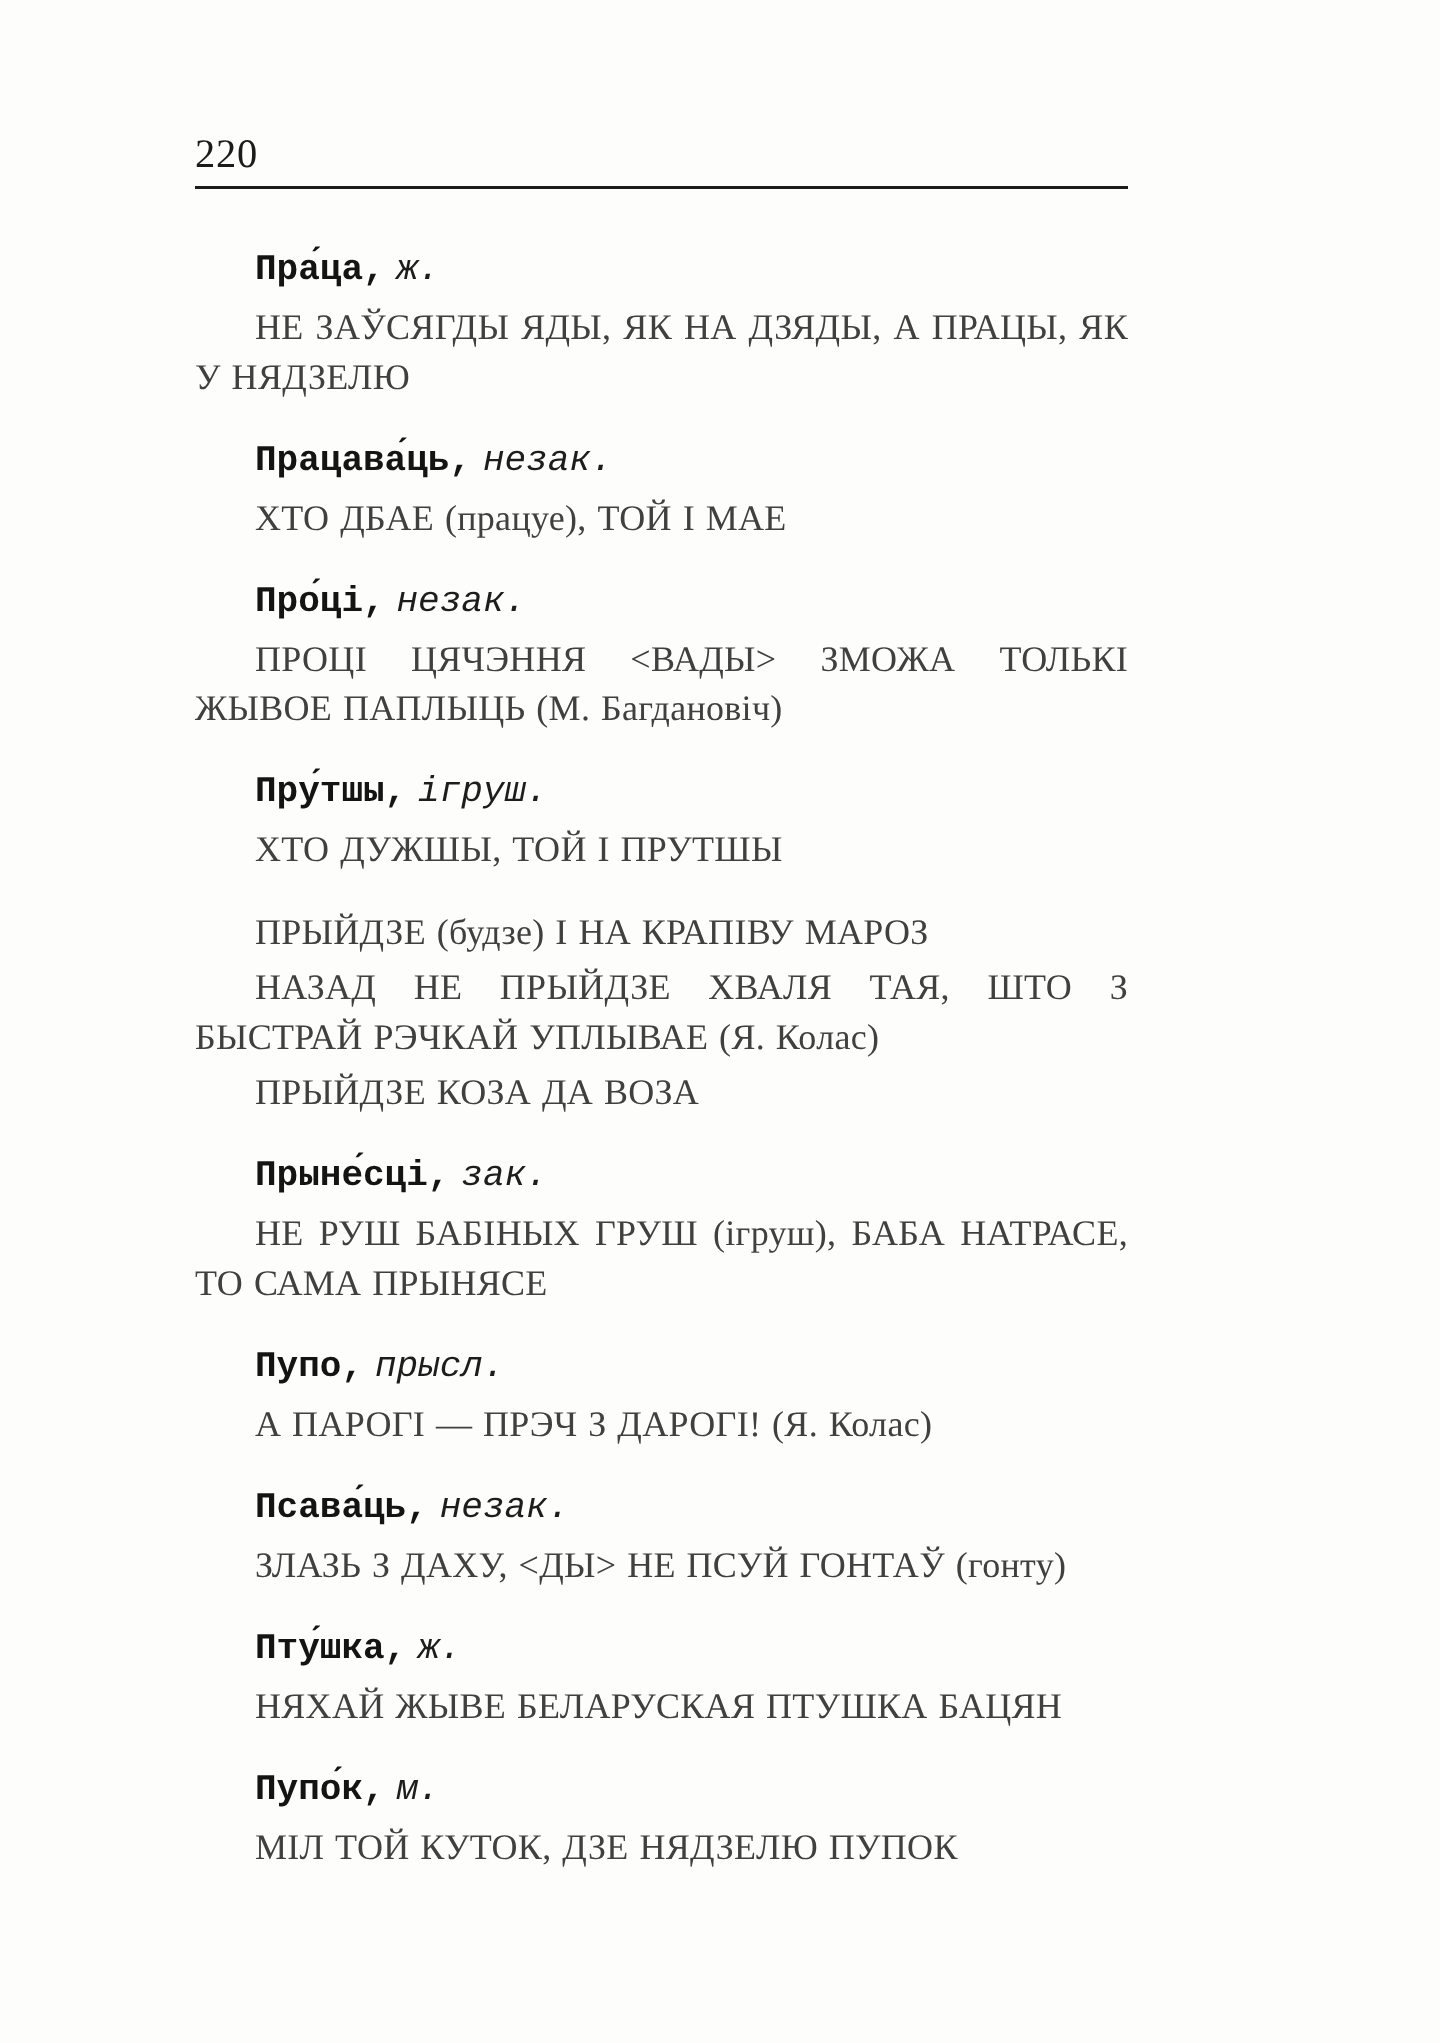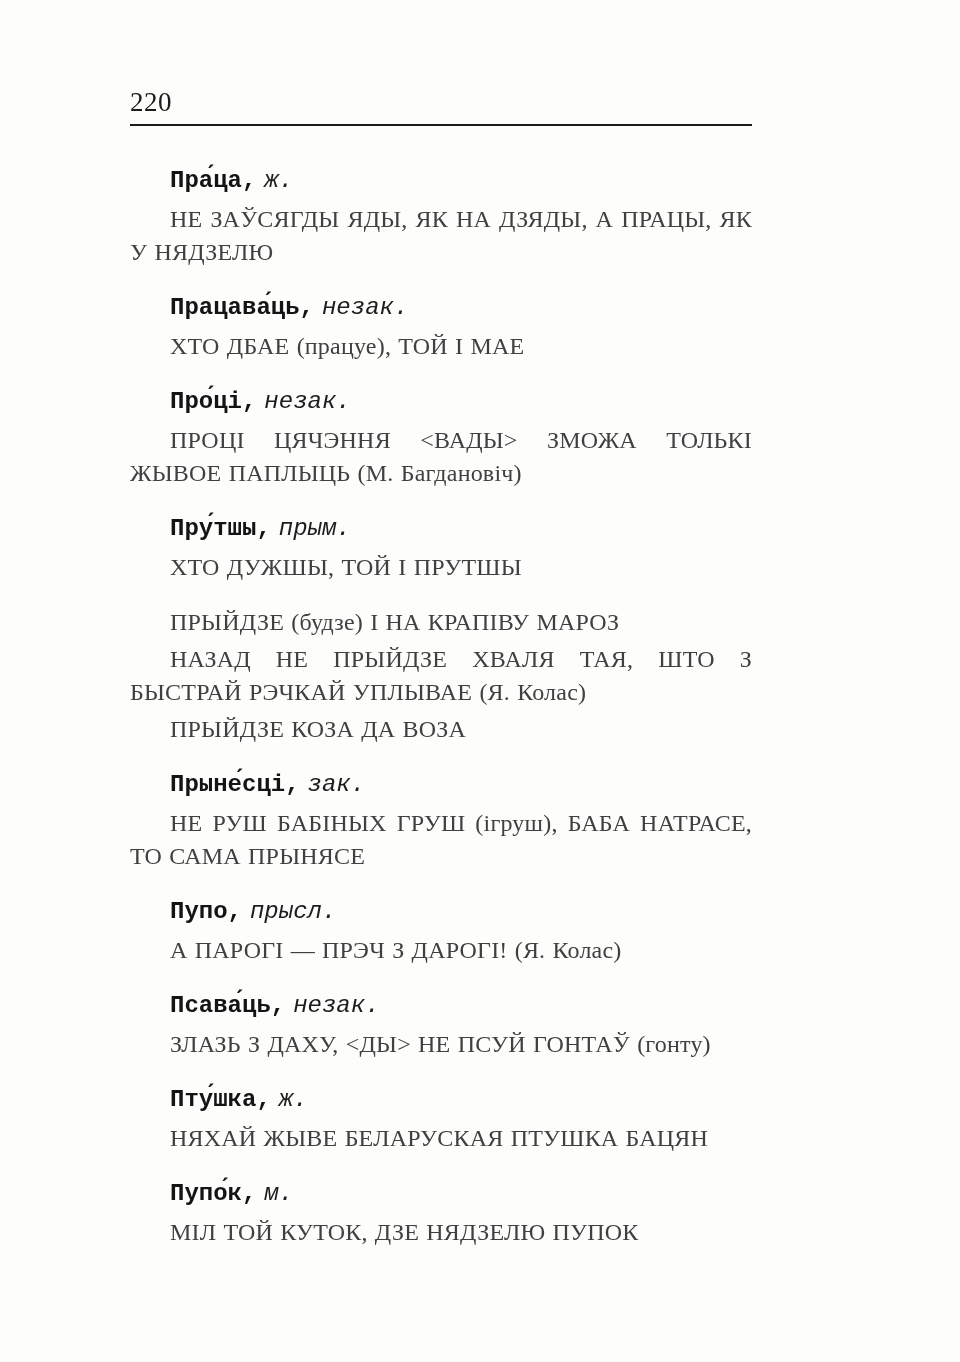--- a/index.html
+++ b/index.html
@@ -96,21 +96,21 @@
 
     <section class="entry">
       <p class="headline">
         <span class="headword">Про́ці,</span><span class="pos">незак.</span>
       </p>
       <p class="proverb">ПРОЦІ ЦЯЧЭННЯ &lt;ВАДЫ&gt; ЗМОЖА ТОЛЬКІ ЖЫВОЕ ПАПЛЫЦЬ (М. Багдановіч)</p>
     </section>
 
     <section class="entry">
       <p class="headline">
-        <span class="headword">Пру́тшы,</span><span class="pos">прым.</span>
+        <span class="headword">Пру́тшы,</span><span class="pos">ігруш.</span>
       </p>
       <p class="proverb">ХТО ДУЖШЫ, ТОЙ І ПРУТШЫ</p>
     </section>
 
     <section class="entry">
       <p class="proverb">ПРЫЙДЗЕ (будзе) І НА КРАПІВУ МАРОЗ</p>
       <p class="proverb">НАЗАД НЕ ПРЫЙДЗЕ ХВАЛЯ ТАЯ, ШТО З БЫСТРАЙ РЭЧКАЙ УПЛЫВАЕ (Я. Колас)</p>
       <p class="proverb">ПРЫЙДЗЕ КОЗА ДА ВОЗА</p>
     </section>
 

